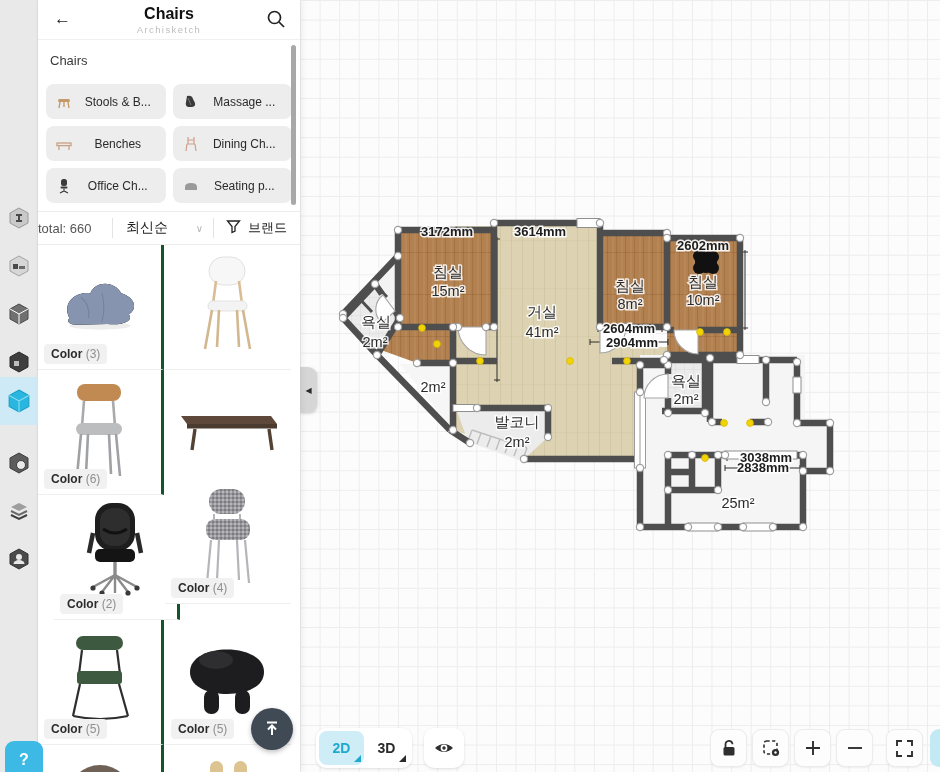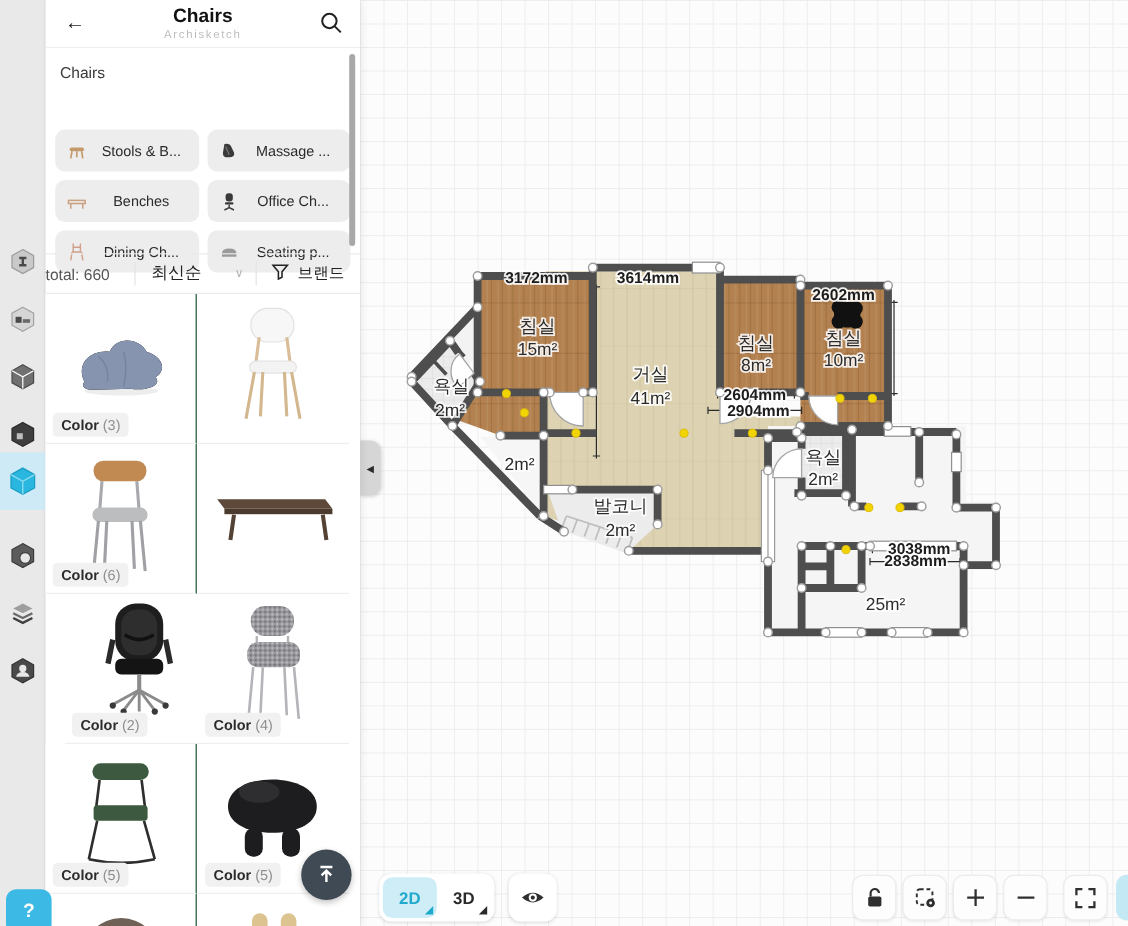--- a/index.html
+++ b/index.html
@@ -27,42 +27,42 @@
     background:#ffffff; z-index:6; box-shadow:2px 0 6px rgba(0,0,0,.07); }
   .p-header { position:relative; height:40px; border-bottom:1px solid #f0f0f0; }
   .back { position:absolute; left:16px; top:9px; font-size:17px; color:#222; cursor:pointer; }
   .p-title { position:absolute; top:5px; width:100%; text-align:center;
     font-size:16px; font-weight:bold; color:#111; }
   .p-sub { position:absolute; top:24px; width:100%; text-align:center;
     font-size:9.5px; letter-spacing:1.4px; color:#bdbdbd; }
   .search { position:absolute; right:14px; top:9px; }
   .section-label { position:absolute; left:12px; top:53px; font-size:13px; color:#3a3a3a; }
   .cats { position:absolute; left:8px; top:84px; width:246px;
-    display:grid; grid-template-columns:1fr 1fr; gap:7px;margin-top:24px; }
+    display:grid; grid-template-columns:1fr 1fr; gap:7px; }
   .cat { height:35px; background:#ededed; border-radius:8px; display:flex;
     align-items:center; padding:0 8px 0 10px; cursor:pointer; }
   .cat .ci { width:16px; height:16px; flex:0 0 16px; margin-right:6px; }
   .cat span.lbl { flex:1; text-align:center; font-size:12px; color:#2a2a2a; white-space:nowrap;
     overflow:hidden; }
   .sortrow { position:absolute; left:0; top:211px; width:262px; height:34px;
     border-top:1px solid #ececec; border-bottom:1px solid #ececec;
     display:flex; align-items:center; }
   .total { font-size:13px; color:#555; width:74px; }
   .vdiv { width:1px; height:20px; background:#e4e4e4; }
   .sortsel { display:flex; align-items:center; width:100px; padding-left:13px;
     cursor:pointer;font-family:Liberation Serif, serif; }
   .sortsel .sv { font-size:14px; color:#222; }
   .sortsel .ch { margin-left:auto; margin-right:10px; color:#b5b5b5; font-size:10px; }
   .brandbtn { display:flex; align-items:flex-start; padding-left:12px; cursor:pointer; }
   .brandbtn .bl { font-size:13px; color:#222; margin-left:7px; }
 
   .grid { position:absolute; left:0; top:245px; width:253px; }
   .cell { position:absolute; width:126px; height:125px; background:#fff;
     border-bottom:1px solid #efefef; cursor:pointer; }
-  .cell.colL { border-right:1px solid #14532d; }
+  .cell.colL { border-right:3px solid #14532d; }
   .cell svg { display:block; margin:4px auto 0; }
   .badge { position:absolute; left:6px; bottom:5px; background:#f1f1f1;
     border-radius:4px; padding:3px 7px; font-size:12px; color:#2b2b2b; font-weight:bold; }
   .badge em { font-style:normal; font-weight:normal; color:#8f8f8f; }
   .scrollbar { position:absolute; left:253px; top:45px; width:5px; height:160px;
     background:#a8a8a8; border-radius:3px; cursor:pointer; }
   .fab { position:absolute; left:213px; top:708px; width:42px; height:42px;
     border-radius:50%; background:#3f4a54; display:flex; align-items:center;
     justify-content:center; cursor:pointer; box-shadow:0 2px 5px rgba(0,0,0,.25); }
 
@@ -404,31 +404,31 @@
       </div>
       <div class="cat">
         <svg class="ci" viewBox="0 0 16 16">
             <rect x="1" y="7" width="14" height="2.6" fill="none" stroke="#c9a183" stroke-width="1.3"></rect>
             <path d="M3,10 V14 M13,10 V14" stroke="#c9a183" stroke-width="1.3"></path>
           </svg>
         <span class="lbl">Benches</span>
       </div>
       <div class="cat">
         <svg class="ci" viewBox="0 0 16 16">
+            <path d="M5,1 V8 M11,1 V8 M5,4 H11 M4,8 H12 M4,8 L3,15 M12,8 L13,15" fill="none" stroke="#d0a08a" stroke-width="1.2"></path>
+          </svg>
+        <span class="lbl">Dining Ch...</span>
+      </div>
+      <div class="cat">
+        <svg class="ci" viewBox="0 0 16 16">
             <rect x="5" y="1" width="6" height="7" rx="2.5" fill="#3a3a3a"></rect>
             <rect x="4.5" y="8.5" width="7" height="2" rx="1" fill="#3a3a3a"></rect>
             <path d="M8,10.5 V13 M4,15 L8,13 L12,15" stroke="#3a3a3a" stroke-width="1.2" fill="none"></path>
           </svg>
         <span class="lbl">Office Ch...</span>
-      </div>
-      <div class="cat">
-        <svg class="ci" viewBox="0 0 16 16">
-            <path d="M5,1 V8 M11,1 V8 M5,4 H11 M4,8 H12 M4,8 L3,15 M12,8 L13,15" fill="none" stroke="#d0a08a" stroke-width="1.2"></path>
-          </svg>
-        <span class="lbl">Dining Ch...</span>
       </div>
       <div class="cat">
         <svg class="ci" viewBox="0 0 16 16">
             <path d="M2,9 Q2,5 8,5 Q14,5 14,9 L14,12 L2,12 Z" fill="#9a9a9a"></path>
           </svg>
         <span class="lbl">Seating p...</span>
       </div>
     </div>
 
     <div class="sortrow">
@@ -494,21 +494,21 @@
           <rect x="29" y="50" width="40" height="13" rx="5" fill="#141414"></rect>
           <path d="M49,63 V76" stroke="#8b8b8b" stroke-width="3.4"></path>
           <path d="M49,76 L27,88 M49,76 L71,88 M49,76 L36,93 M49,76 L62,93 M49,76 V94" stroke="#8b8b8b" stroke-width="2.4"></path>
           <circle cx="27" cy="89" r="2.6" fill="#3a3a3a"></circle>
             <circle cx="71" cy="89" r="2.6" fill="#3a3a3a"></circle>
           <circle cx="36" cy="94" r="2.6" fill="#3a3a3a"></circle>
             <circle cx="62" cy="94" r="2.6" fill="#3a3a3a"></circle>
         </svg>
         <div class="badge"><span>Color</span> <em>(2)</em></div>
       </div>
-      <div class="cell" style="left:127px;top:250px">
+      <div class="cell" style="left:127px;top:234px">
         <svg width="100" height="112" viewBox="0 0 100 112">
           <defs>
               <pattern id="hound" width="4" height="4" patternUnits="userSpaceOnUse">
                 <rect width="4" height="4" fill="#97979c"></rect>
                 <circle cx="1" cy="1" r="0.9" fill="#c6c6ca"></circle>
                 <circle cx="3" cy="3" r="0.9" fill="#6f6f74"></circle>
               </pattern>
             </defs>
           <rect x="31" y="6" width="36" height="25" rx="12" fill="url(#hound)"></rect>
           <rect x="28" y="36" width="44" height="21" rx="9" fill="url(#hound)"></rect>

